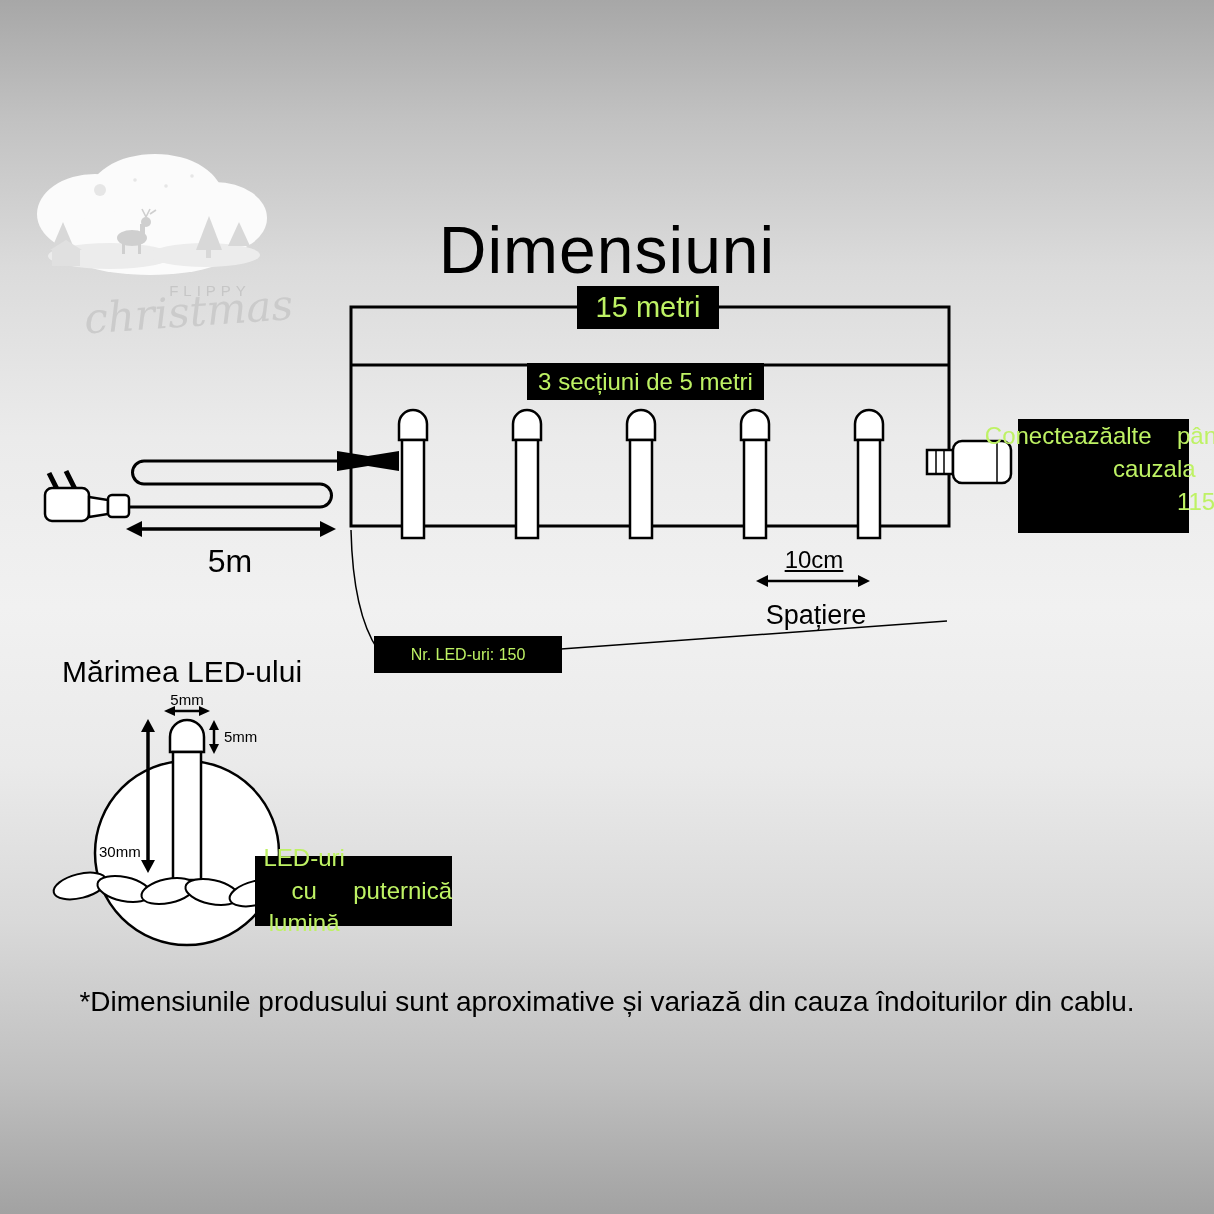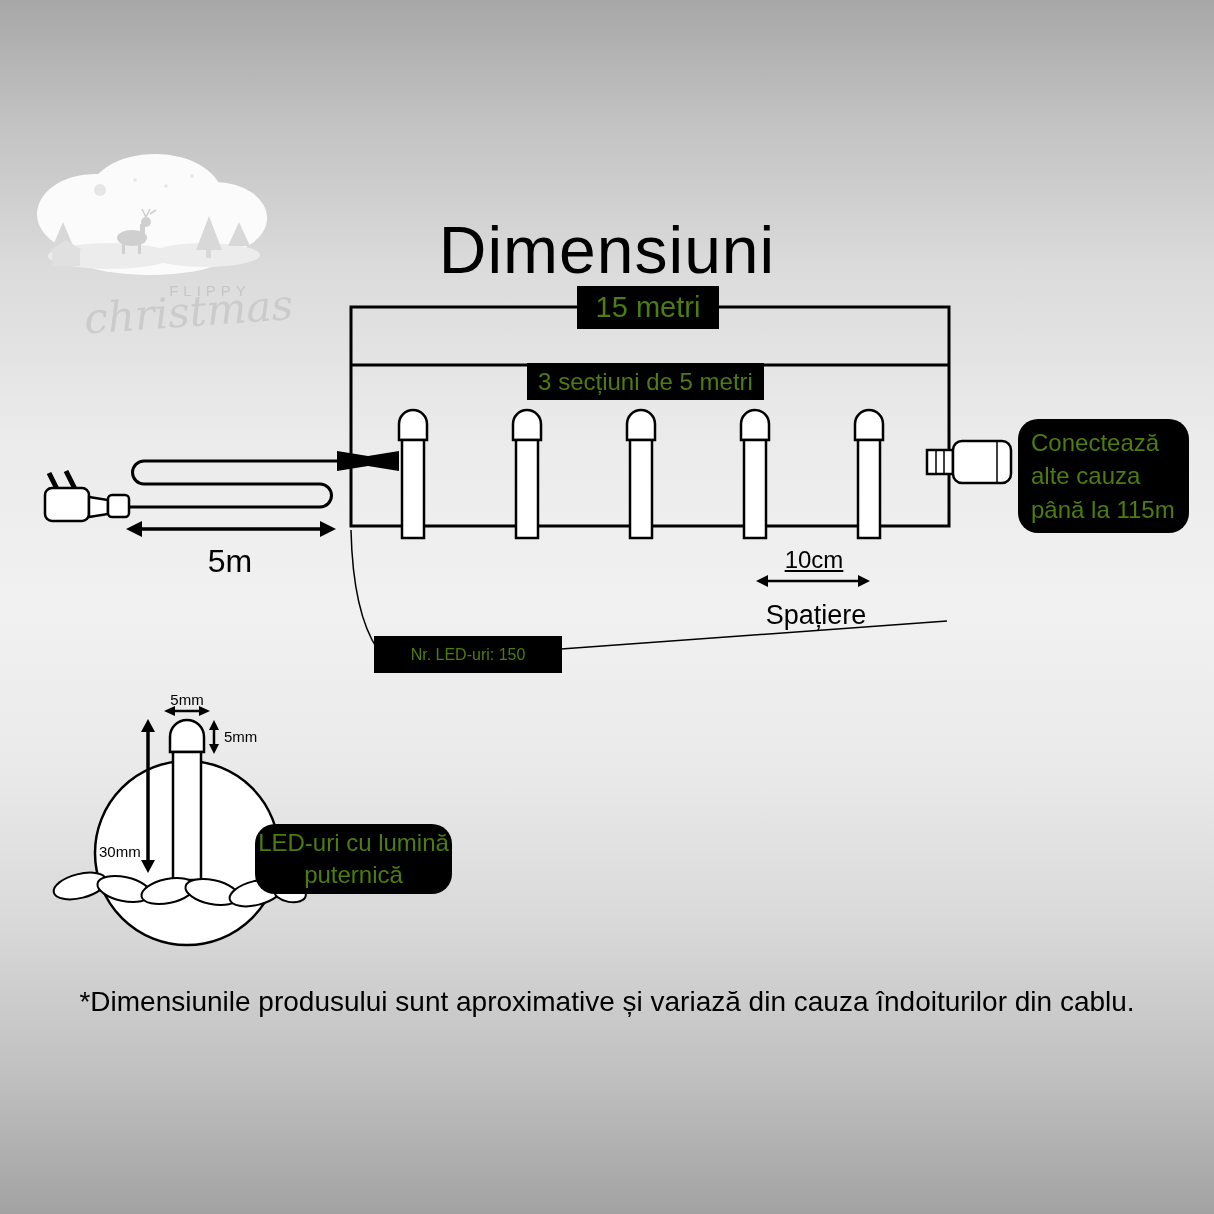--- a/index.html
+++ b/index.html
@@ -8,31 +8,31 @@
     font-family:"Liberation Sans", sans-serif; color:#000;
     background: linear-gradient(180deg,#a7a7a7 0%, #c2c2c2 10%, #dbdbdb 22%,
       #ebebeb 36%, #f1f1f1 50%, #eaeaea 63%, #d9d9d9 76%, #bfbfbf 89%, #a2a2a2 100%);
   }
   .art { position:absolute; left:0; top:0; width:1214px; height:1214px; }
   .title {
     position:absolute; left:0; right:0; top:168px; text-align:center;
     font-size:66px; font-weight:400; letter-spacing:1px;
   }
   .plate {
-    position:absolute; background:#000; color:#4d7c0f;
+    position:absolute; background:#000; color:#bef264;
     display:flex; align-items:center; justify-content:center; text-align:center;
   }
-  .plate.multiline { flex-direction:column;border-radius:20px; }
+  .plate.multiline { flex-direction:row; }
   .plate-total   { left:577px; top:286px; width:142px; height:43px; font-size:29px; }
   .plate-sections{ left:527px; top:363px; width:237px; height:37px; font-size:24px; }
   .plate-count   { left:374px; top:636px; width:188px; height:37px; font-size:16px; }
   .plate-connect { left:1018px; top:419px; width:171px; height:114px; font-size:24px;
                    align-items:flex-start; justify-content:center; padding-left:13px;
                    box-sizing:border-box; line-height:1.38; text-align:left; }
-  .plate-callout { left:255px; top:824px; width:197px; height:70px; font-size:24px; line-height:1.35; }
+  .plate-callout { left:255px; top:856px; width:197px; height:70px; font-size:24px; line-height:1.35; }
   .lbl { position:absolute; white-space:nowrap; }
   .lbl-5m        { left:170px; top:543px; width:120px; text-align:center; font-size:32px; }
   .lbl-10cm      { left:762px; top:546px; width:104px; text-align:center; font-size:24px;text-decoration:underline; }
   .lbl-spatiere  { left:737px; top:600px; width:158px; text-align:center; font-size:27px; }
   .lbl-heading   { left:62px;  top:655px; font-size:30px; }
   .lbl-5mm-w     { left:162px; top:691px; width:50px; text-align:center; font-size:15px; }
   .lbl-5mm-h     { left:224px; top:728px; font-size:15px; }
   .lbl-30mm      { left:99px;  top:807px; font-size:15px;margin-top:36px; }
   .disclaimer    { position:absolute; left:0; right:0; top:986px; text-align:center; font-size:28px; }
   .brand-name {
@@ -192,20 +192,21 @@
   <div class="plate plate-connect multiline">
     <span>Conectează</span>
     <span>alte cauza</span>
     <span>până la 115m</span>
   </div>
 
   <div class="lbl lbl-5m">5m</div>
   <div class="lbl lbl-10cm">10cm</div>
   <div class="lbl lbl-spatiere">Spațiere</div>
 
+  <div class="lbl lbl-heading">Mărimea LED-ului</div>
   <div class="lbl lbl-5mm-w">5mm</div>
   <div class="lbl lbl-5mm-h">5mm</div>
   <div class="lbl lbl-30mm">30mm</div>
 
   <div class="plate plate-callout multiline">
     <span>LED-uri cu lumină</span>
     <span>puternică</span>
   </div>
 
   <div class="disclaimer">*Dimensiunile produsului sunt aproximative și variază din cauza îndoiturilor din cablu.</div>

